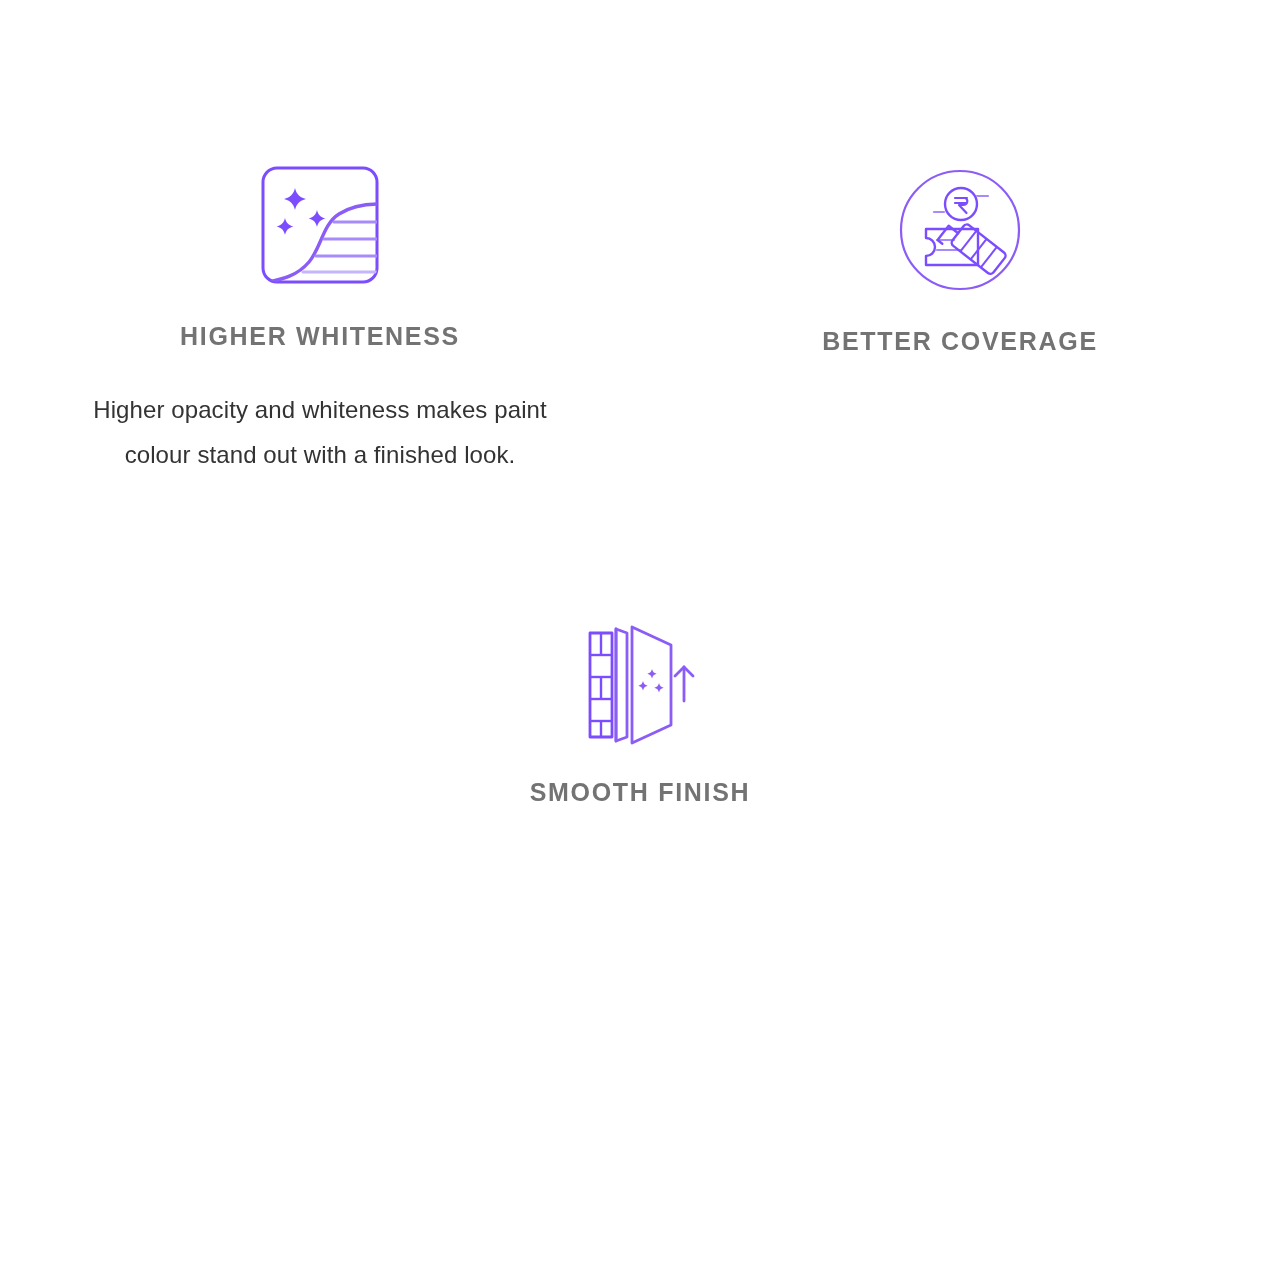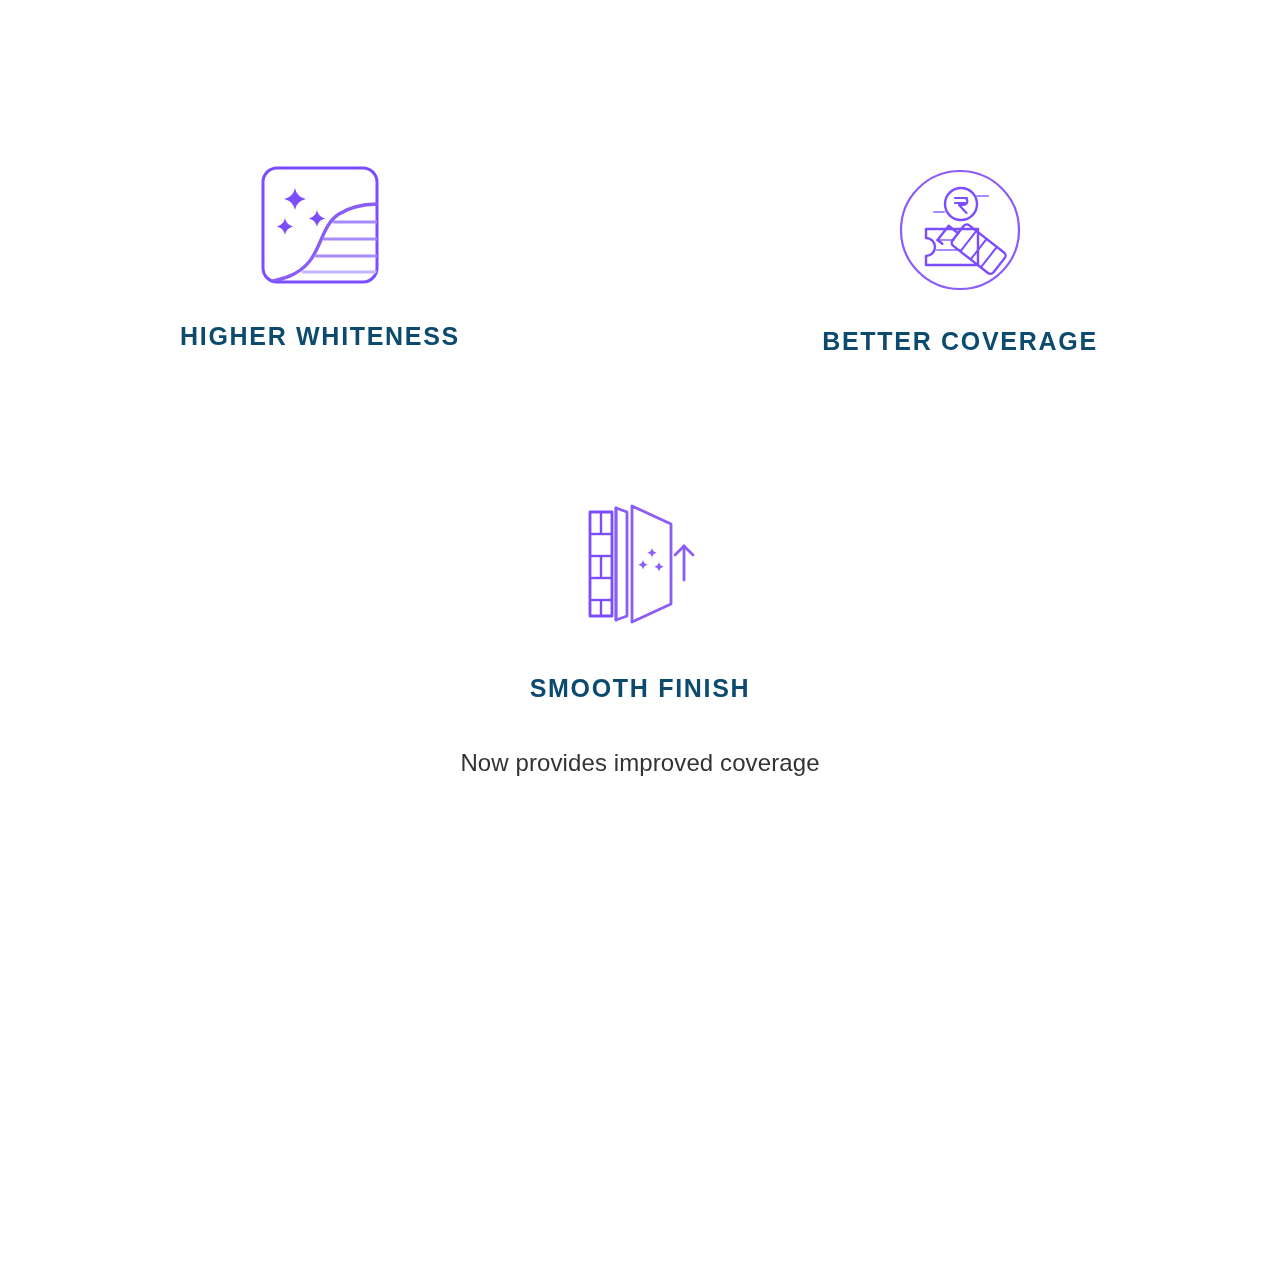--- a/index.html
+++ b/index.html
@@ -56,26 +56,26 @@
     align-items: center;
     justify-content: center;
   }
   .feature--2 .feature-icon { height: 124px; }
 
   .feature-title {
     margin: 0;
     font-size: 25px;
     font-weight: 700;
     letter-spacing: 1.7px;
-    color: #0c4a6e;
+    color: #737373;
     line-height: 1.2;
   }
   .feature--1 .feature-title { margin-top: 31px; }
   .feature--2 .feature-title { margin-top: 34px; text-align: right; }
-  .feature--3 .feature-title { margin-top: 44px; }
+  .feature--3 .feature-title { margin-top: 27px; }
 
   .feature-desc {
     margin: 0;
     font-size: 24px;
     font-weight: 400;
     color: #333333;
     line-height: 45px;
     letter-spacing: 0.1px;
   }
   .feature--1 .feature-desc { margin-top: 36px; width: 510px; }
@@ -116,20 +116,21 @@
           </g>
 
           <path d="M34 22 C 35.6 28.4, 38.6 31.4, 45 33 C 38.6 34.6, 35.6 37.6, 34 44 C 32.4 37.6, 29.4 34.6, 23 33 C 29.4 31.4, 32.4 28.4, 34 22 Z" fill="#7c4dff"></path>
           <path d="M56 44 C 57.2 48.9, 59.5 51.2, 64.4 52.4 C 59.5 53.6, 57.2 55.9, 56 60.8 C 54.8 55.9, 52.5 53.6, 47.6 52.4 C 52.5 51.2, 54.8 48.9, 56 44 Z" fill="#7c4dff"></path>
           <path d="M24 52 C 25.2 56.9, 27.5 59.2, 32.4 60.4 C 27.5 61.6, 25.2 63.9, 24 68.8 C 22.8 63.9, 20.5 61.6, 15.6 60.4 C 20.5 59.2, 22.8 56.9, 24 52 Z" fill="#7c4dff"></path>
         </svg>
       </div>
 
       <h3 class="feature-title">HIGHER WHITENESS</h3>
 
+      <p class="feature-desc">Higher opacity and whiteness makes paint colour stand out with a finished look.</p>
     </div>
 
     <div class="feature feature--2">
 
       <div class="feature-icon">
         <svg width="124" height="124" viewBox="0 0 124 124" aria-hidden="true">
 
           <circle cx="62" cy="62" r="59" fill="none" stroke="#8b5cf6" stroke-width="2.2"></circle>
 
           <circle cx="63" cy="36" r="16" fill="none" stroke="#7c4dff" stroke-width="2.4"></circle>
@@ -180,17 +181,16 @@
 
           <g stroke="#8b5cf6" stroke-width="2.8" stroke-linecap="round" stroke-linejoin="round" fill="none">
             <line x1="97" y1="78" x2="97" y2="44"></line>
             <path d="M88 53 L97 44 L106 53"></path>
           </g>
         </svg>
       </div>
 
       <h3 class="feature-title">SMOOTH FINISH</h3>
 
-      <p class="feature-desc">Now provides improved coverage</p>
     </div>
 
   </div>
 </div>
 
 </body></html>

